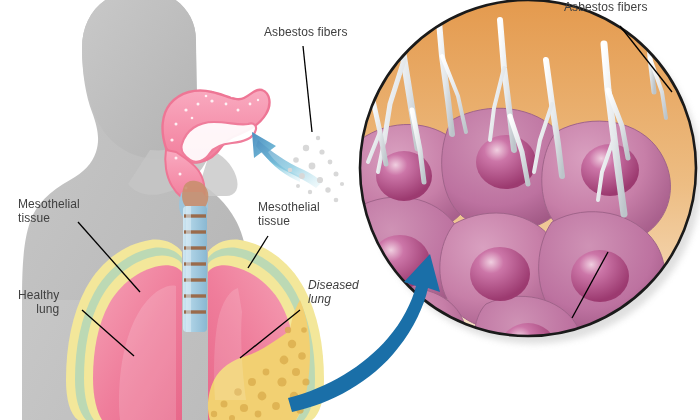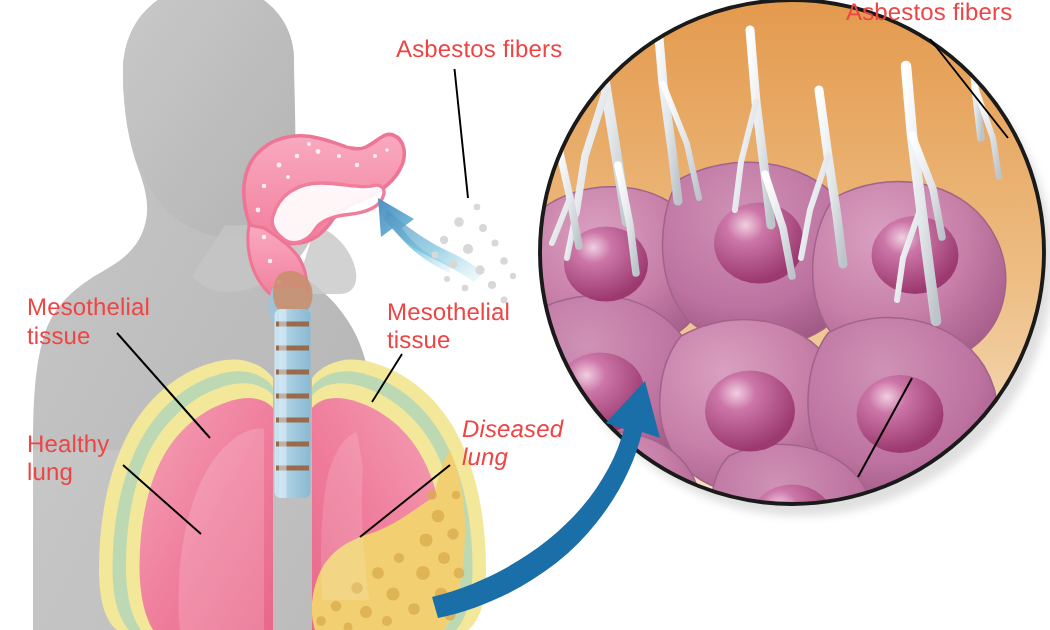--- a/index.html
+++ b/index.html
@@ -1,20 +1,20 @@
 <!DOCTYPE html>
 <html><head>
 <meta charset="utf-8">
 <style>
   html,body{margin:0;padding:0;background:#fff;}
   body{width:700px;height:420px;overflow:hidden;
        font-family:"Liberation Sans",sans-serif;}
   #stage{position:relative;width:700px;height:420px;background:#ffffff;}
   #stage svg{position:absolute;top:0;left:0;}
-  .lbl{position:absolute;color:#ef4444;font-size:16px;line-height:1.18;
+  .lbl{position:absolute;color:#404040;font-size:12px;line-height:1.18;
        font-family:"Liberation Sans",sans-serif;white-space:pre-line;
        letter-spacing:.1px;}
 </style>
 </head>
 <body>
 
 <div id="stage">
 
 <svg width="700" height="420" viewBox="0 0 700 420">
   <defs>
@@ -315,20 +315,20 @@
 <div class="lbl" style="left:264px;top:25px;">Asbestos fibers</div>
 
 <div class="lbl" style="left:564px;top:0px;">Asbestos fibers</div>
 
 <div class="lbl" style="left:18px;top:197px;">Mesothelial
 tissue</div>
 
 <div class="lbl" style="left:258px;top:200px;">Mesothelial
 tissue</div>
 
-<div class="lbl" style="left:18px;top:288px;">Healthy
+<div class="lbl" style="left:18px;top:288px;text-align:right;">Healthy
 lung</div>
 
 <div class="lbl" style="left:308px;top:278px;font-style:italic;">Diseased
 lung</div>
 
 
 </div>
 
 </body></html>

